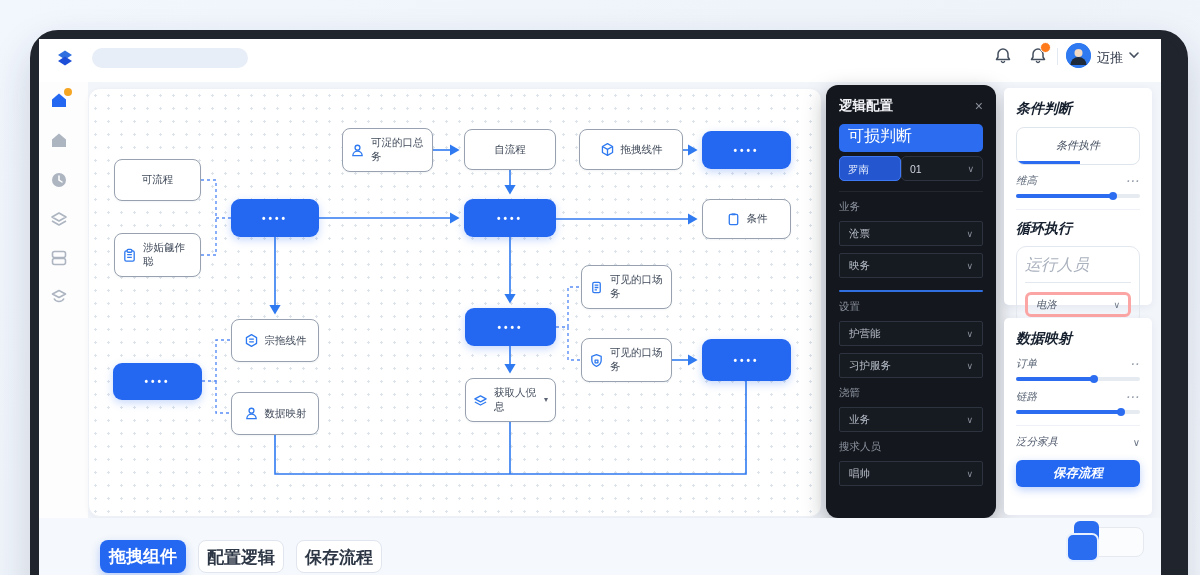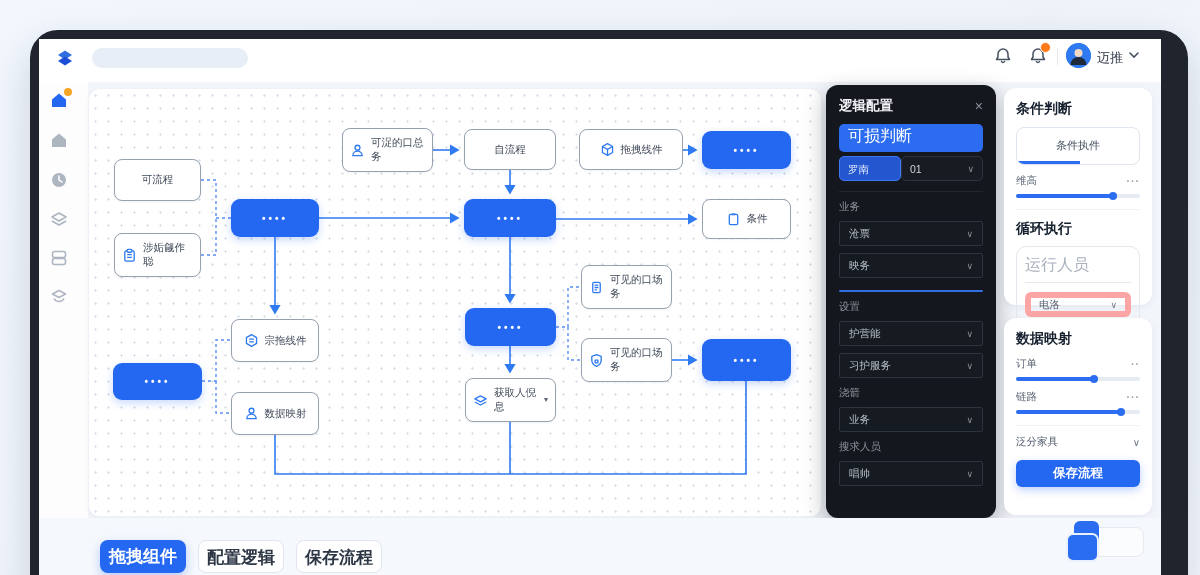--- a/index.html
+++ b/index.html
@@ -48,39 +48,39 @@
   .btn-primary{margin-top:9px;height:28px;background:#2b6cf0;border-radius:5px;color:#fff;font-size:16px;line-height:24px;padding-left:9px;}
   .panel-row{margin-top:4px;display:flex;}
   .btn-tag{width:62px;height:25px;background:#2457cf;border:1px solid #3f78f5;border-radius:5px;color:#e8eeff;font-size:10.5px;line-height:24px;padding-left:8px;box-sizing:border-box;}
   .select-dark{flex:1;height:25px;background:#171b22;border:1px solid #2d3440;border-radius:5px;display:flex;align-items:center;justify-content:space-between;padding:0 8px;font-size:10.5px;color:#cfd5de;box-sizing:border-box;}
   .p-divider{margin-top:10px;height:1px;background:#23272f;}
   .p-label{margin-top:8px;font-size:10.5px;color:#8d95a1;}
   .dd{margin-top:7px;height:25px;background:#161a21;border:1px solid #2d3440;border-radius:2px;display:flex;align-items:center;justify-content:space-between;padding:0 9px;font-size:10.5px;color:#b9c0ca;box-sizing:border-box;}
   .chev{color:#8b919c;font-size:9px;}
   .blue-line{margin-top:12px;height:2px;background:#2f6fe0;border-radius:1px;}
   
-  .card{background:#fff;border-radius:12px;box-shadow:0 2px 8px rgba(25,39,68,.06);box-sizing:border-box;padding:12px;}
+  .card{background:#fff;border-radius:5px;box-shadow:0 2px 8px rgba(25,39,68,.06);box-sizing:border-box;padding:12px;font-style:italic;}
   .card1{left:1004px;top:88px;width:148px;height:217px;}
   .card2{left:1004px;top:318px;width:148px;height:197px;}
   .card-title{font-size:14px;font-weight:bold;color:#16202e;}
   .chip-box{margin-top:9px;height:36px;border:1px solid #dfe5ec;border-radius:8px;position:relative;text-align:center;font-size:11px;color:#434e5e;line-height:34px;overflow:hidden;}
   .chip-bar{position:absolute;left:0;bottom:0;height:3px;width:52%;background:#2b6cf0;}
   .mini-row{margin-top:9px;display:flex;justify-content:space-between;align-items:center;font-size:10.5px;color:#5b6676;}
   .dots{color:#98a1ad;letter-spacing:1px;font-weight:bold;}
   .slider{margin-top:6px;height:4px;background:#e6ebf1;border-radius:2px;position:relative;}
   .slider .fill{position:absolute;left:0;top:0;height:4px;background:#2b6cf0;border-radius:2px;}
   .slider .knob{position:absolute;top:-2px;width:8px;height:8px;border-radius:50%;background:#2b6cf0;}
   .fill-78{width:78%;} .knob-78{left:calc(78% - 4px);}
   .fill-63{width:63%;} .knob-63{left:calc(63% - 4px);}
   .fill-85{width:85%;} .knob-85{left:calc(85% - 4px);}
   .c-divider{margin-top:11px;height:1px;background:#eef1f5;}
   .inner-box{margin-top:8px;border:1px solid #e3e8ef;border-radius:10px;padding:8px;}
   .field-text{font-size:16px;color:#a9b1bd;}
   .field-line{margin-top:6px;height:1px;background:#e3e8ef;}
-  .inner-dd{margin-top:9px;height:25px;border:6px solid #fca5a5;border-radius:6px;display:flex;align-items:center;justify-content:space-between;padding:0 8px;font-size:10.5px;color:#525d6d;box-sizing:border-box;}
+  .inner-dd{margin-top:9px;height:25px;border:3px solid #fca5a5;border-radius:6px;display:flex;align-items:center;justify-content:space-between;padding:0 8px;font-size:10.5px;color:#525d6d;box-sizing:border-box;}
   .save-btn{margin-top:11px;height:27px;background:#2468f2;border-radius:6px;color:#fff;font-size:12.5px;font-weight:bold;text-align:center;line-height:27px;box-shadow:0 3px 8px rgba(36,104,242,.3);}
   
   .tab{top:540px;width:86px;height:33px;border-radius:8px;text-align:center;line-height:33px;font-size:17px;font-weight:bold;box-sizing:border-box;}
   .tab-active{left:100px;background:#2468f2;color:#fff;box-shadow:0 4px 10px rgba(36,104,242,.3);}
   .tab-plain{background:#fff;border:1px solid #e1e6ee;color:#2c3644;}
   .tab2{left:198px;} .tab3{left:296px;}
   .mini-card{left:1084px;top:527px;width:58px;height:28px;background:#fbfcfd;border:1px solid #e6eaf0;border-radius:8px;}
   .sq-back{left:1074px;top:521px;width:25px;height:25px;background:#2a6df1;border-radius:6px;}
   .sq-front{left:1066px;top:533px;width:29px;height:25px;background:#2a6df1;border-radius:7px;border:2px solid #eaf1fe;}
   svg{display:block;}

